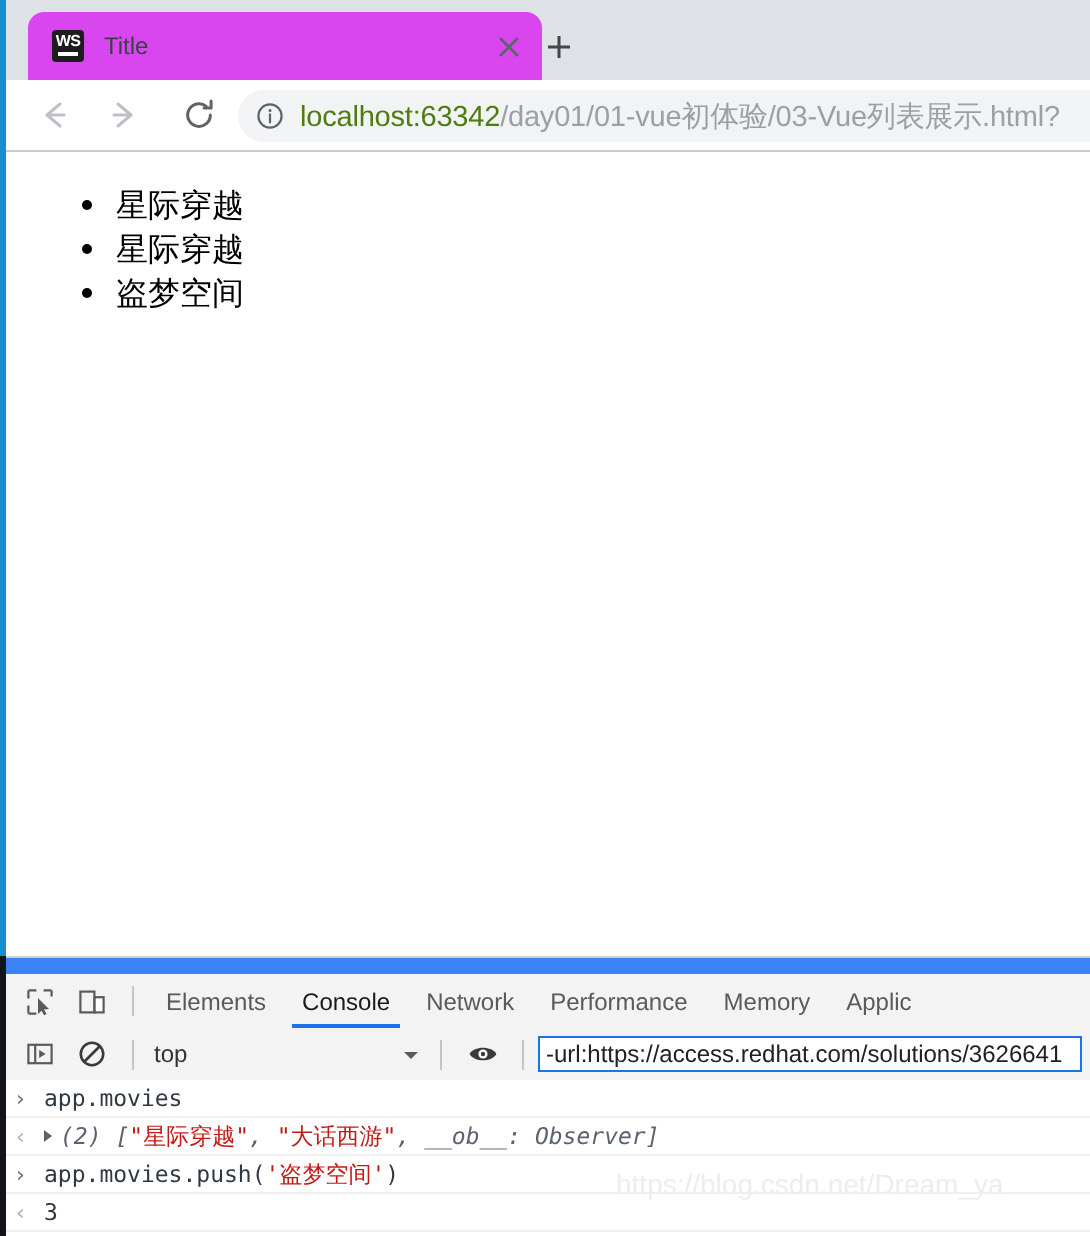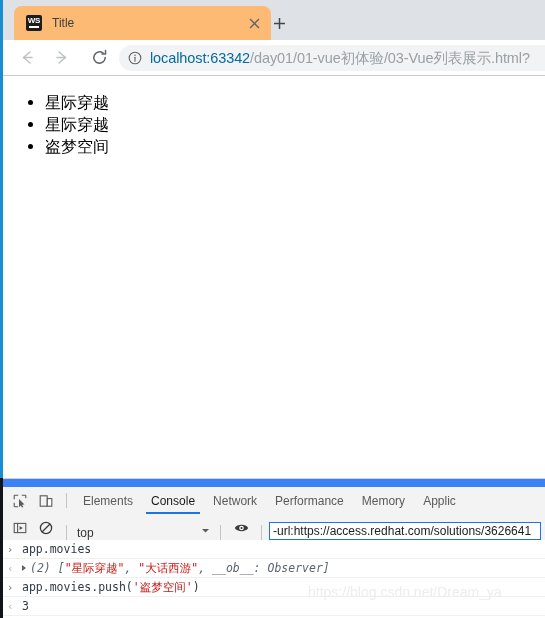--- a/index.html
+++ b/index.html
@@ -41,21 +41,21 @@
     left: 3px; top: 0;
     width: 542px;
     height: 40px;
     background: #dee1e6;
   }
   .tab {
     position: absolute;
     left: 11px; top: 6px;
     width: 257px;
     height: 34px;
-    background: #fdba74;
+    background: #d946ef;
     border-radius: 8px 8px 0 0;
     display: flex;
     align-items: center;
   }
   .tab-favicon {
     width: 16px; height: 16px;
     margin-left: 12px;
     background: #1d1d1d;
     border-radius: 2px;
     position: relative;
@@ -146,34 +146,34 @@
     align-items: center;
   }
   .url-text {
     margin-left: 8px;
     font-size: 14.5px;
     white-space: nowrap;
     color: #9aa0a6;
     font-family: "Liberation Sans", sans-serif;
     letter-spacing: -0.1px;
   }
-  .url-text .host { color: #0369a1; }
+  .url-text .host { color: #4d7c0f; }
 
   
   .viewport {
     position: absolute;
     left: 3px; top: 76px;
     width: 542px;
     height: 402px;
     background: #ffffff;
     overflow: hidden;
   }
   .movie-list {
     margin: 16px 0 0 0;
-    padding-left: 42px;
+    padding-left: 55px;
     list-style: disc;
   }
   .movie-list li {
     font-size: 16px;
     color: #000000;
     line-height: 21px;
     margin-bottom: 1px;
     font-family: "DejaVu Sans", sans-serif;
   }
 
@@ -233,21 +233,21 @@
     height: 2px;
     background: #1a73e8;
   }
 
   .dt-consolebar {
     position: absolute;
     left: 0; top: 35px;
     width: 542px;
     height: 26px;
     display: flex;
-    align-items: flex-end;
+    align-items: center;
     background: #f3f3f3;
     border-bottom: 1px solid #cdcdcd;
   }
   .ctx-select {
     font-size: 12px;
     color: #333;
     margin-left: 3px;
     width: 120px;
     white-space: nowrap;
   }

